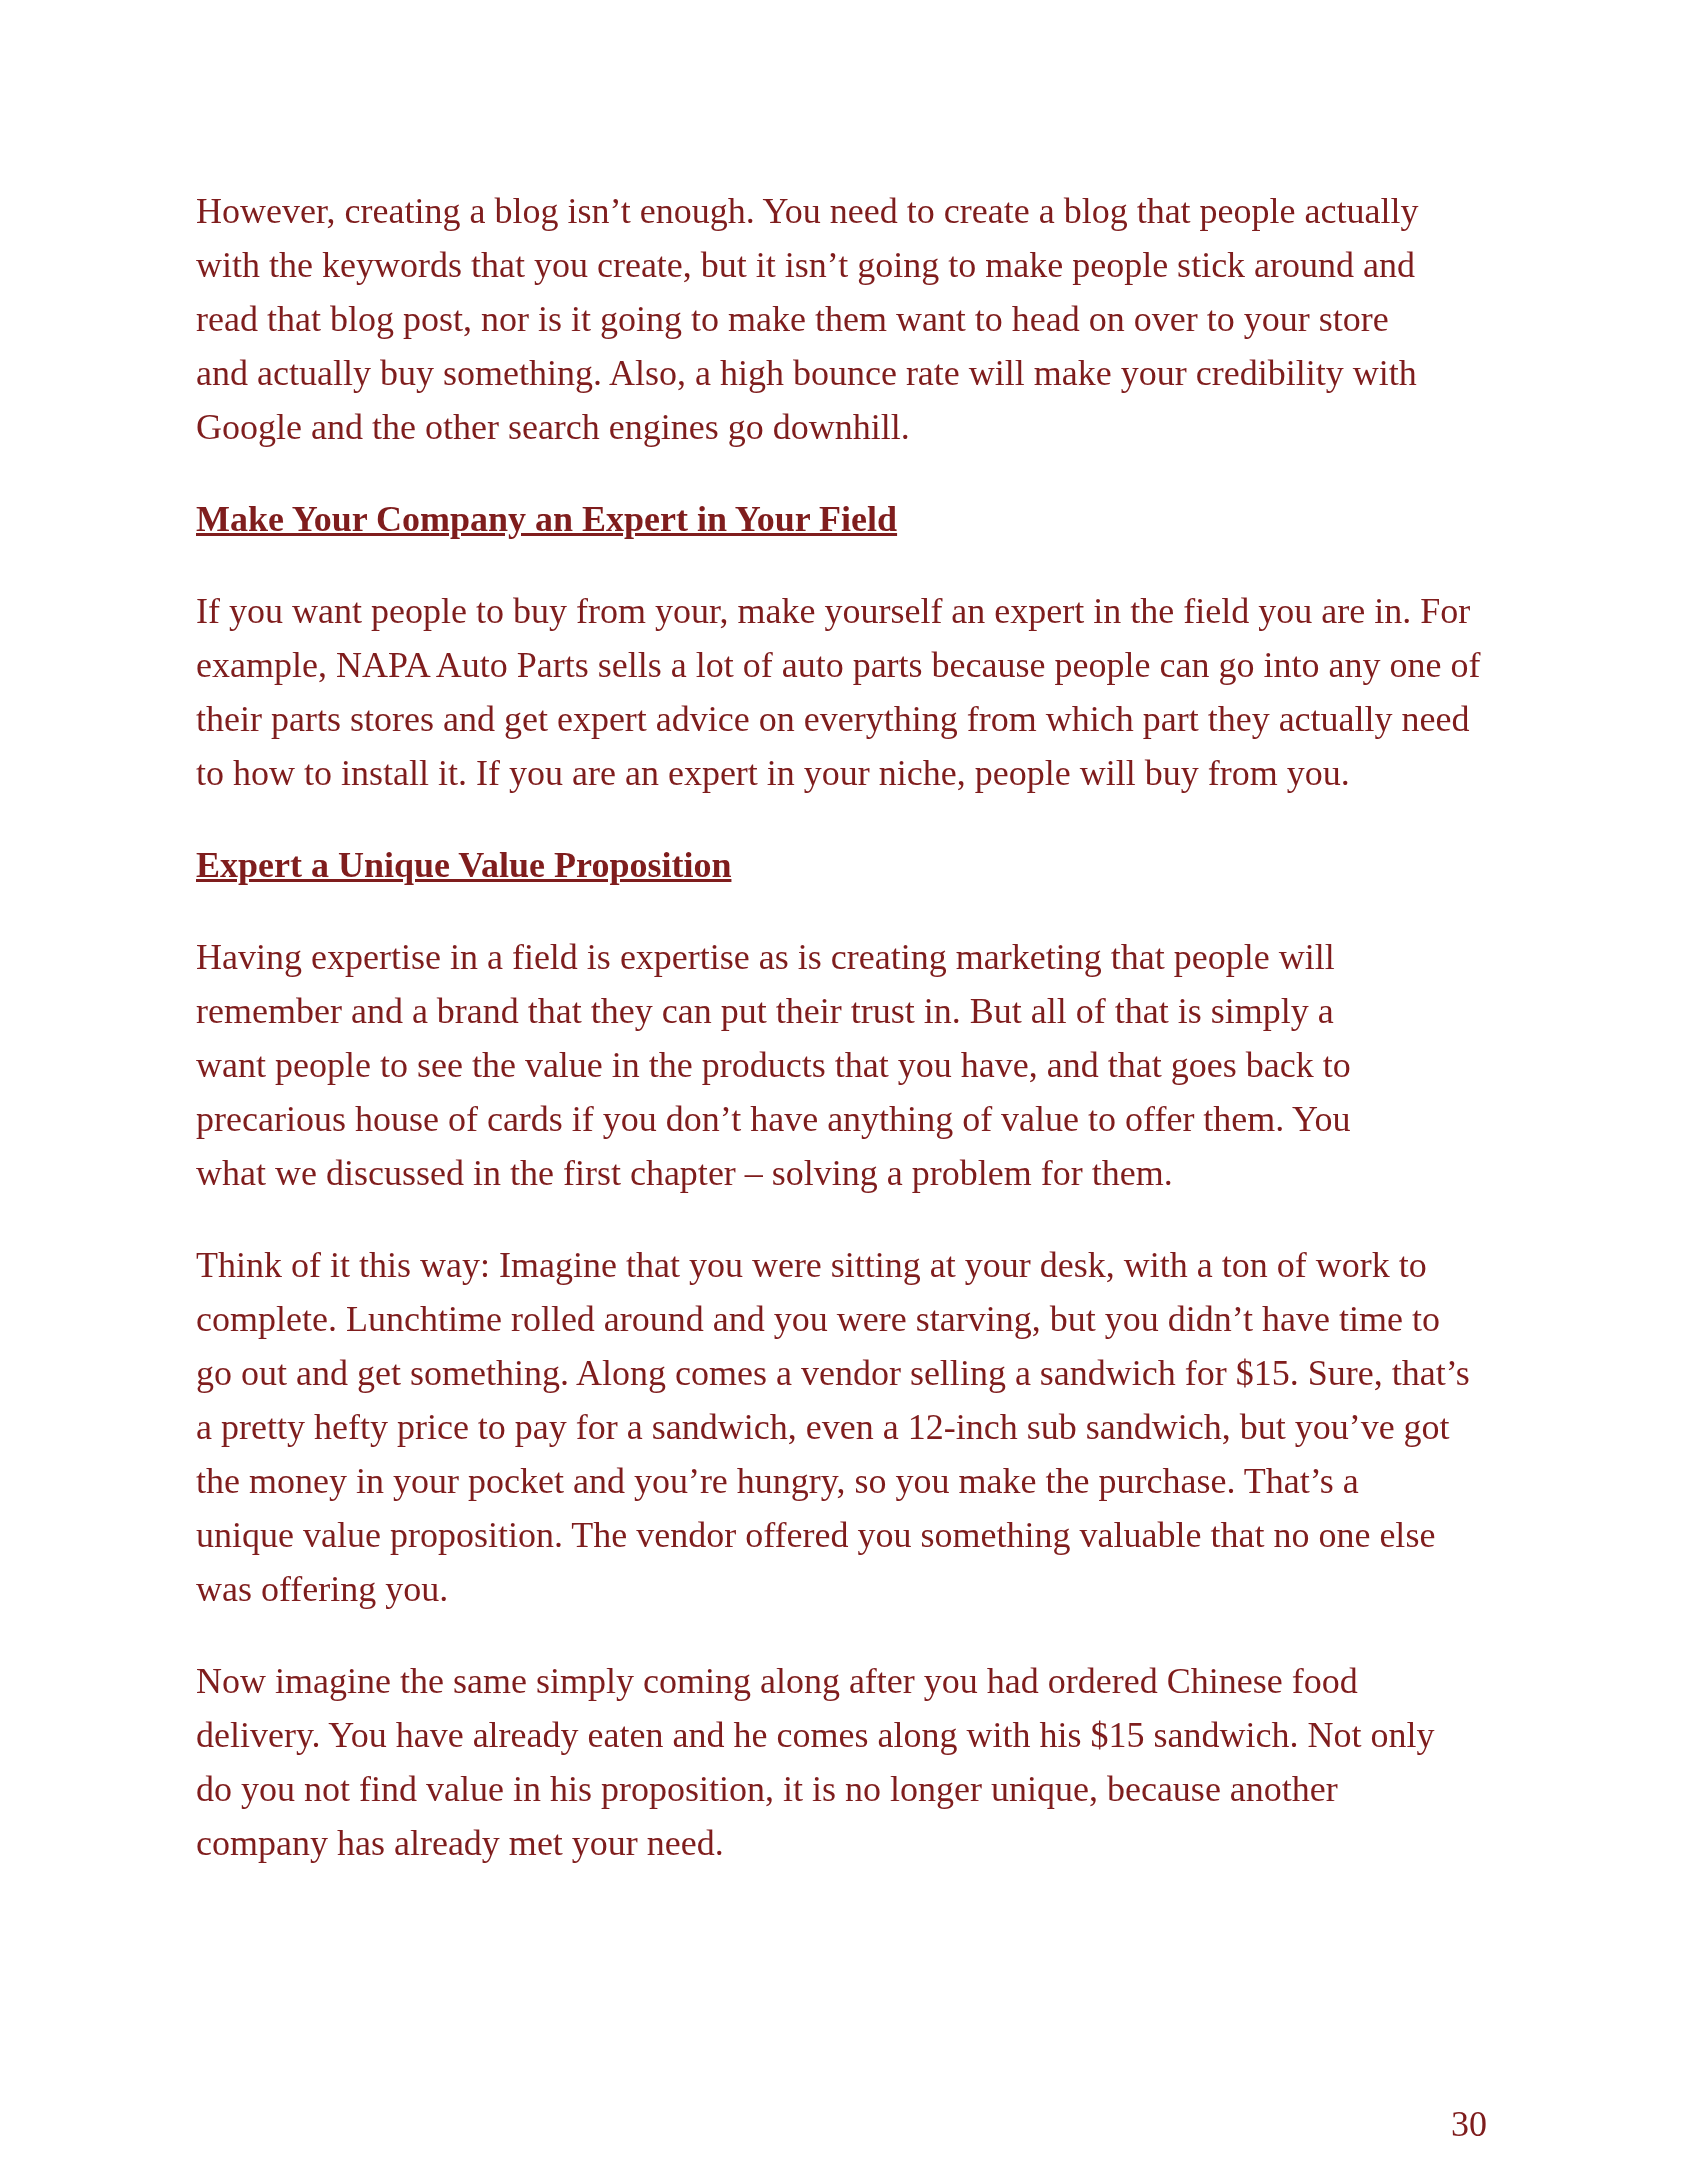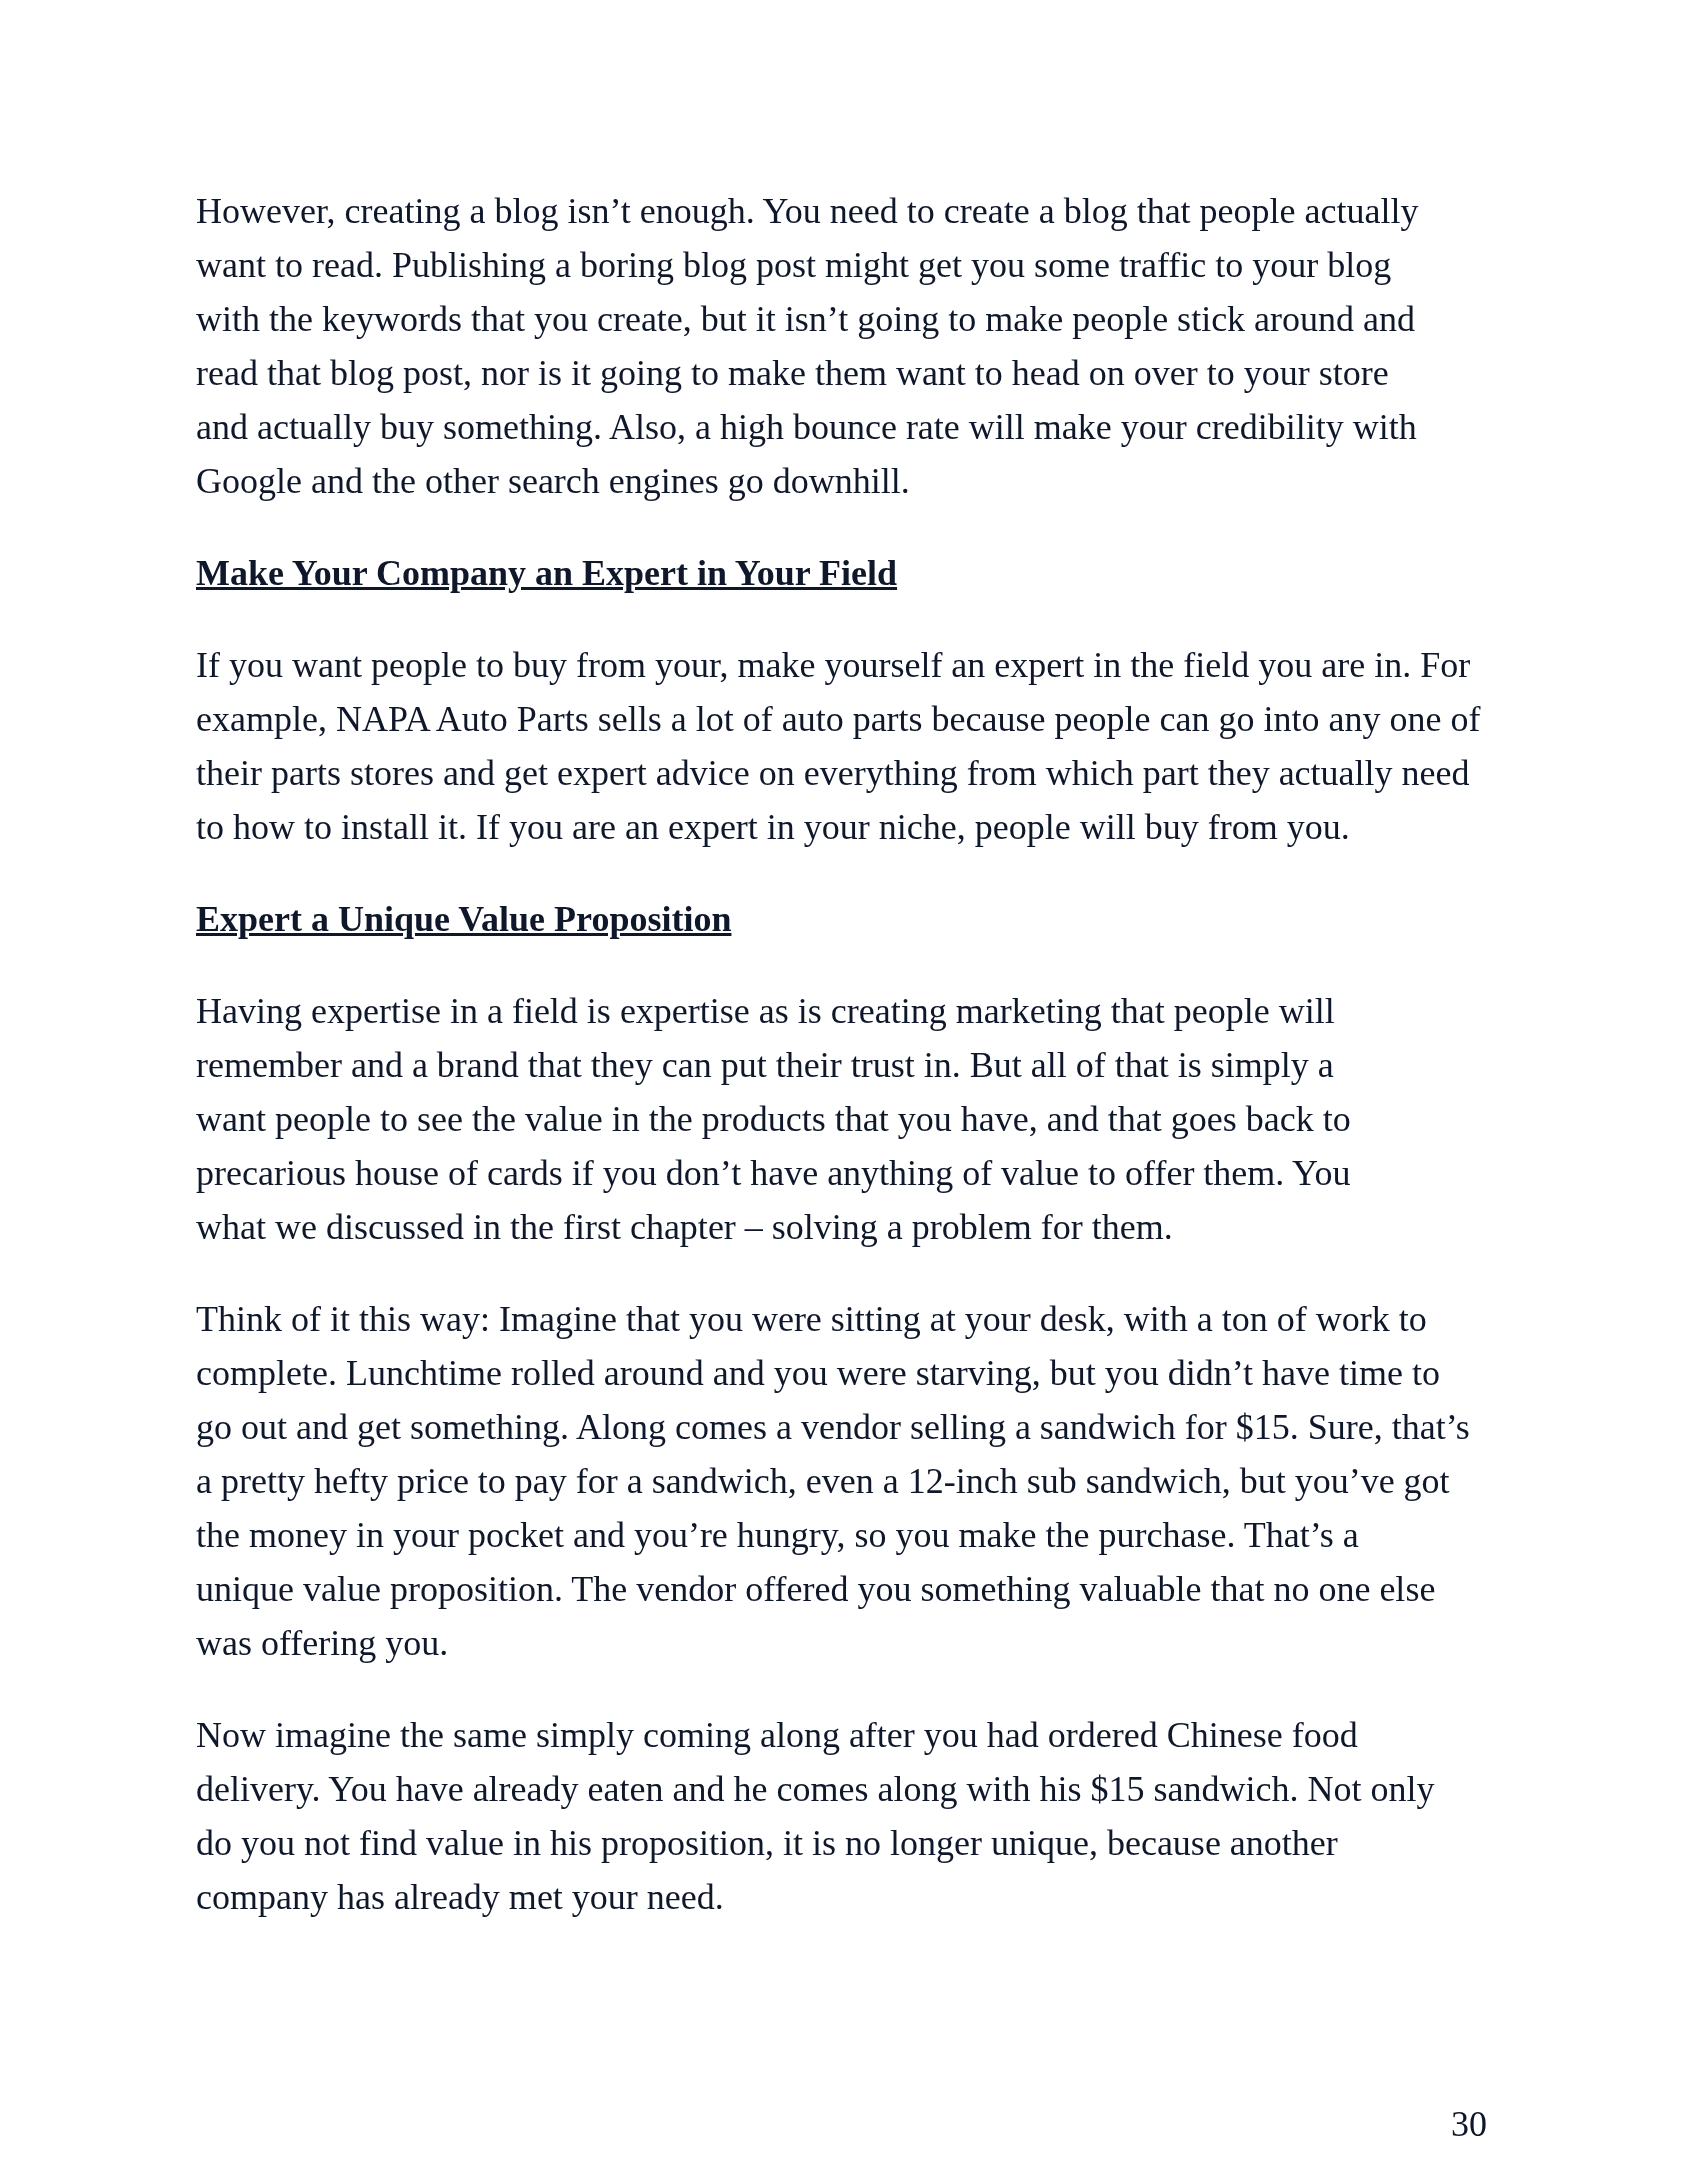--- a/index.html
+++ b/index.html
@@ -6,21 +6,21 @@
   html, body {
     margin: 0;
     padding: 0;
     background: #ffffff;
   }
   .page {
     position: relative;
     width: 1683px;
     height: 2178px;
     background: #ffffff;
-    color: #0f172a;
+    color: #7f1d1d;
     font-family: "Liberation Serif", "DejaVu Serif", serif;
     overflow: hidden;
     box-sizing: border-box;
   }
   .content {
     position: absolute;
     top: 184px;
     left: 196px;
     right: 149px;
   }
@@ -54,21 +54,20 @@
   }
 </style>
 </head>
 <body>
 
 <div class="page">
   <main class="content">
 
     <p class="body-para">
       <span class="ln">However, creating a blog isn’t enough. You need to create a blog that people actually</span>
-      <span class="ln">want to read. Publishing a boring blog post might get you some traffic to your blog</span>
       <span class="ln">with the keywords that you create, but it isn’t going to make people stick around and</span>
       <span class="ln">read that blog post, nor is it going to make them want to head on over to your store</span>
       <span class="ln">and actually buy something. Also, a high bounce rate will make your credibility with</span>
       <span class="ln">Google and the other search engines go downhill.</span>
     </p>
 
     <h2 class="section-heading">Make Your Company an Expert in Your Field</h2>
 
     <p class="body-para">
       <span class="ln">If you want people to buy from your, make yourself an expert in the field you are in. For</span>

